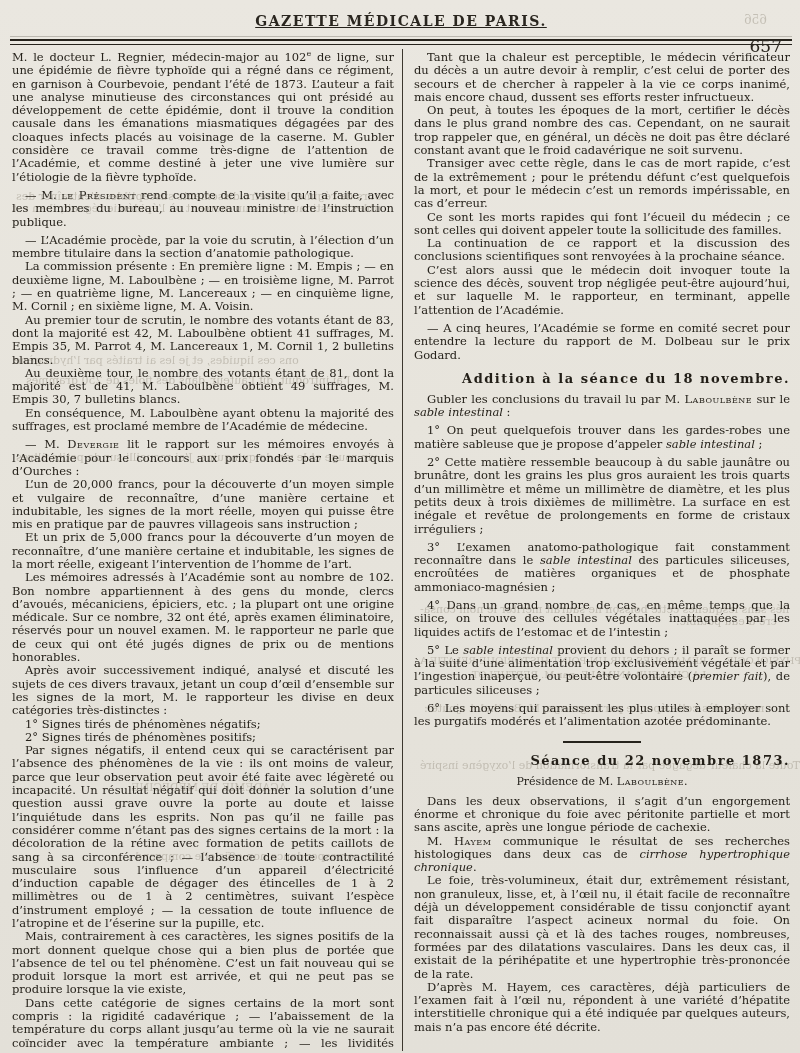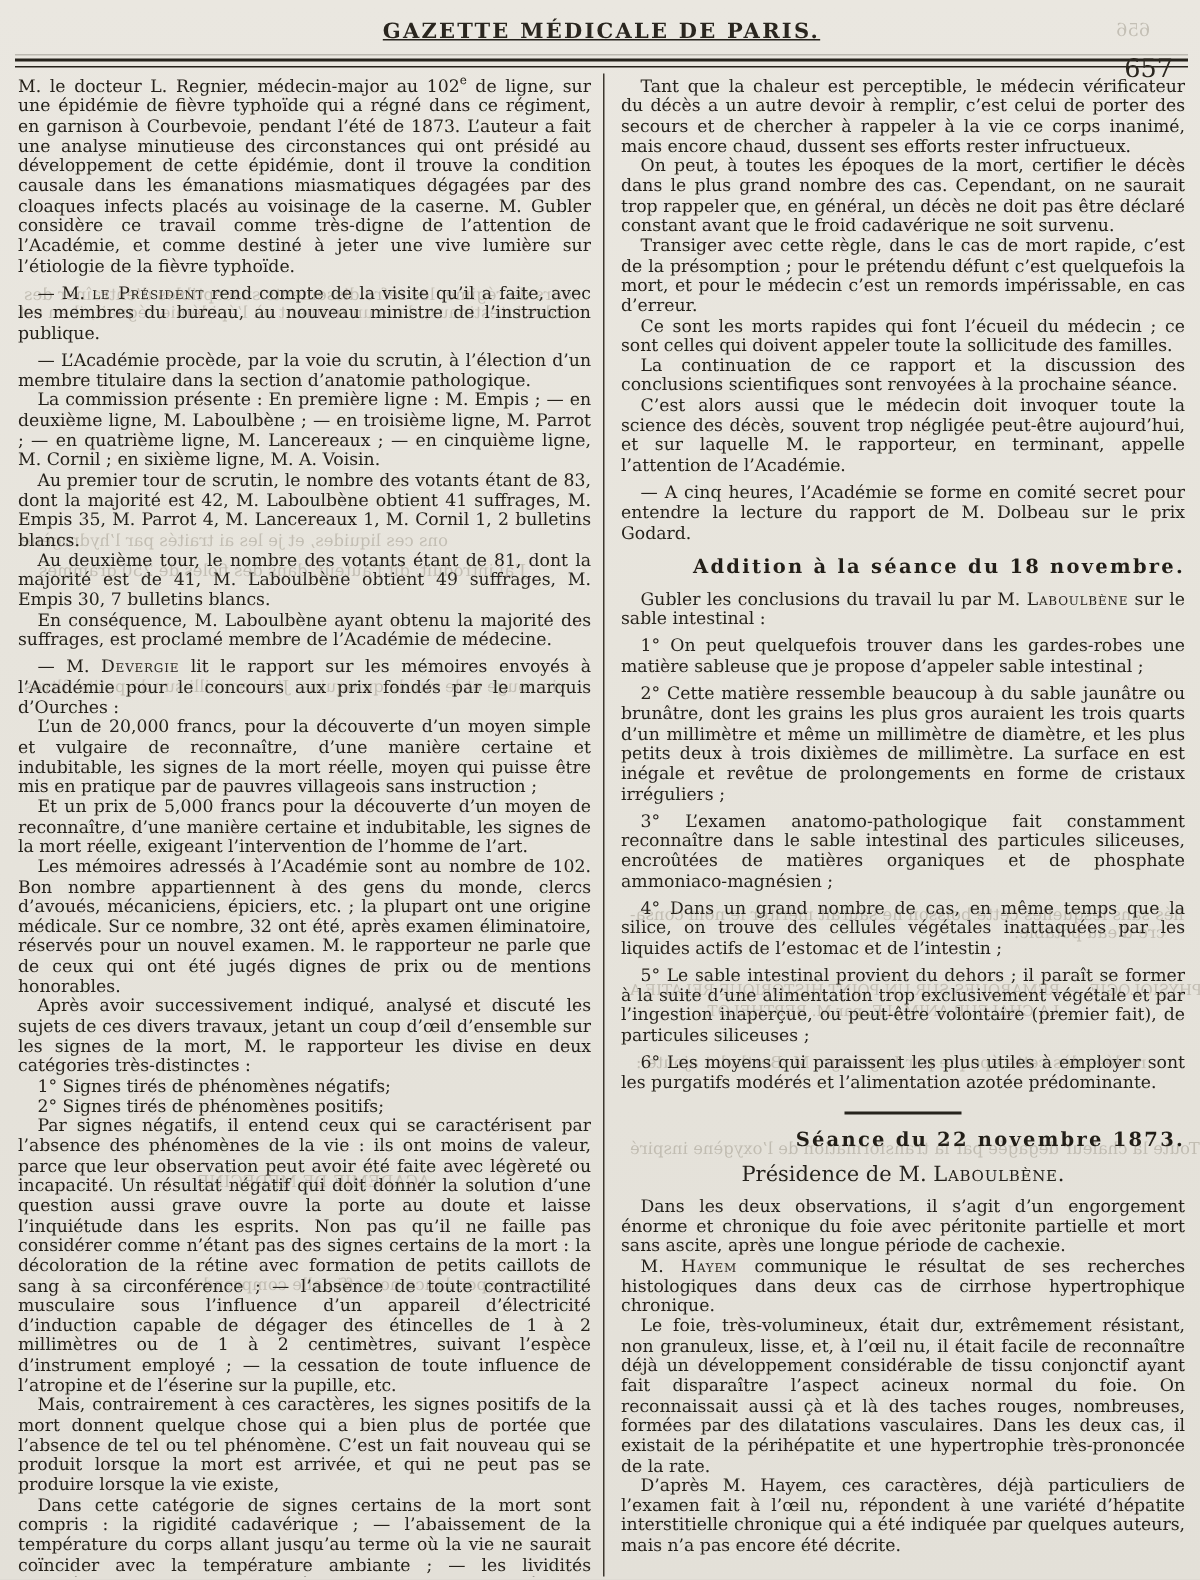--- a/index.html
+++ b/index.html
@@ -46,27 +46,27 @@
   .gap{margin-top:5px;}
   .h-bold{
     margin:9px 0 7px;text-align:right;font-weight:bold;
     font-size:13px;letter-spacing:1.5px;color:#221e17;text-indent:0;
   }
   .h-caps{
     margin:12px 0 4px;text-align:center;font-size:13px;
     letter-spacing:2.5px;color:#2a261f;text-indent:0;
   }
   .center-line{
-    margin:3px 0 7px;text-align:center;font-size:14px;text-indent:0;
+    margin:3px 0 7px;text-align:center;font-size:11px;text-indent:0;
   }
   .mini-rule{
     width:78px;border-top:2px solid #26231c;margin:12px auto 10px;
   }
   .sc{font-variant:small-caps;letter-spacing:.5px;}
-  .it{margin-top:32px;}
+  .it{font-style:italic;margin-top:32px;}
   .sp{vertical-align:super;font-size:8px;line-height:0;}
   
   .ghost-layer{position:absolute;inset:0;pointer-events:none;z-index:0;}
   .ghost{
     position:absolute;transform:scaleX(-1);
     color:#a59f92;opacity:.55;white-space:nowrap;
     font-size:11px;line-height:12px;
   }
   .content{position:relative;z-index:1;}
 </style>
@@ -113,21 +113,21 @@
           <p class="para"><span>Après avoir successivement indiqué, analysé et discuté les sujets de ces divers travaux, jetant un coup d’œil d’ensemble sur les signes de la mort, M. le rapporteur les divise en deux catégories très-distinctes :</span></p>
           <p class="para"><span>1° Signes tirés de phénomènes négatifs;</span></p>
           <p class="para"><span>2° Signes tirés de phénomènes positifs;</span></p>
           <p class="para"><span>Par signes négatifs, il entend ceux qui se caractérisent par l’absence des phénomènes de la vie : ils ont moins de valeur, parce que leur observation peut avoir été faite avec légèreté ou incapacité. Un résultat négatif qui doit donner la solution d’une question aussi grave ouvre la porte au doute et laisse l’inquiétude dans les esprits. Non pas qu’il ne faille pas considérer comme n’étant pas des signes certains de la mort : la décoloration de la rétine avec formation de petits caillots de sang à sa circonférence ; — l’absence de toute contractilité musculaire sous l’influence d’un appareil d’électricité d’induction capable de dégager des étincelles de 1 à 2 millimètres ou de 1 à 2 centimètres, suivant l’espèce d’instrument employé ; — la cessation de toute influence de l’atropine et de l’éserine sur la pupille, etc.</span></p>
           <p class="para"><span>Mais, contrairement à ces caractères, les signes positifs de la mort donnent quelque chose qui a bien plus de portée que l’absence de tel ou tel phénomène. C’est un fait nouveau qui se produit lorsque la mort est arrivée, et qui ne peut pas se produire lorsque la vie existe,</span></p>
           <p class="para"><span>Dans cette catégorie de signes certains de la mort sont compris : la rigidité cadavérique ; — l’abaissement de la température du corps allant jusqu’au terme où la vie ne saurait coïncider avec la température ambiante ; — les lividités cadavériques ; — la tache scléroticale ; — la flaccidité et le plissement de la cornée ; — la dessication de la peau, à la suite d’une friction forte opérée avec une brosse dure ou un linge rude, tous deux préalablement trempés dans l’eau ; — les phlyctènes remplies de vapeur, que l’on peut faire naître à la pulpe des doigts par l’approche de la flamme d’une bougie, d’une chandelle ou d’un instrument de fer rougi ; — l’application de ventouses à l’épigastre, n’amenant qu’un soulèvement d’une peau exsangue dont l’incision ne fait pas sortir de sang ; — enfin, l’apparition de la putréfaction.</span></p>
         </div>
       <div class="col right" id="right-column">
           <p class="para"><span>Tant que la chaleur est perceptible, le médecin vérificateur du décès a un autre devoir à remplir, c’est celui de porter des secours et de chercher à rappeler à la vie ce corps inanimé, mais encore chaud, dussent ses efforts rester infructueux.</span></p>
           <p class="para"><span>On peut, à toutes les époques de la mort, certifier le décès dans le plus grand nombre des cas. Cependant, on ne saurait trop rappeler que, en général, un décès ne doit pas être déclaré constant avant que le froid cadavérique ne soit survenu.</span></p>
-          <p class="para"><span>Transiger avec cette règle, dans le cas de mort rapide, c’est de la présomption ; pour le prétendu défunt c’est quelquefois la mort, et pour le médecin c’est un remords impérissable, en cas d’erreur.</span></p>
+          <p class="para"><span>Transiger avec cette règle, dans le cas de mort rapide, c’est de la extrêmement ; pour le prétendu défunt c’est quelquefois la mort, et pour le médecin c’est un remords impérissable, en cas d’erreur.</span></p>
           <p class="para"><span>Ce sont les morts rapides qui font l’écueil du médecin ; ce sont celles qui doivent appeler toute la sollicitude des familles.</span></p>
           <p class="para"><span>La continuation de ce rapport et la discussion des conclusions scientifiques sont renvoyées à la prochaine séance.</span></p>
           <p class="para"><span>C’est alors aussi que le médecin doit invoquer toute la science des décès, souvent trop négligée peut-être aujourd’hui, et sur laquelle M. le rapporteur, en terminant, appelle l’attention de l’Académie.</span></p>
           <p class="para gap"><span>— A cinq heures, l’Académie se forme en comité secret pour entendre la lecture du rapport de M. Dolbeau sur le prix Godard.</span></p>
           <p class="h-bold"><span>Addition à la séance du 18 novembre.</span></p>
           <p class="para"><span>Gubler les conclusions du travail lu par M. </span><span class="sc">Laboulbène</span><span> sur le </span><span class="it">sable intestinal</span><span> :</span></p>
           <p class="para gap"><span>1° On peut quelquefois trouver dans les gardes-robes une matière sableuse que je propose d’appeler </span><span class="it">sable intestinal</span><span> ;</span></p>
           <p class="para gap"><span>2° Cette matière ressemble beaucoup à du sable jaunâtre ou brunâtre, dont les grains les plus gros auraient les trois quarts d’un millimètre et même un millimètre de diamètre, et les plus petits deux à trois dixièmes de millimètre. La surface en est inégale et revêtue de prolongements en forme de cristaux irréguliers ;</span></p>
           <p class="para gap"><span>3° L’examen anatomo-pathologique fait constamment reconnaître dans le </span><span class="it">sable intestinal</span><span> des particules siliceuses, encroûtées de matières organiques et de phosphate ammoniaco-magnésien ;</span></p>
           <p class="para gap"><span>4° Dans un grand nombre de cas, en même temps que la silice, on trouve des cellules végétales inattaquées par les liquides actifs de l’estomac et de l’intestin ;</span></p>

